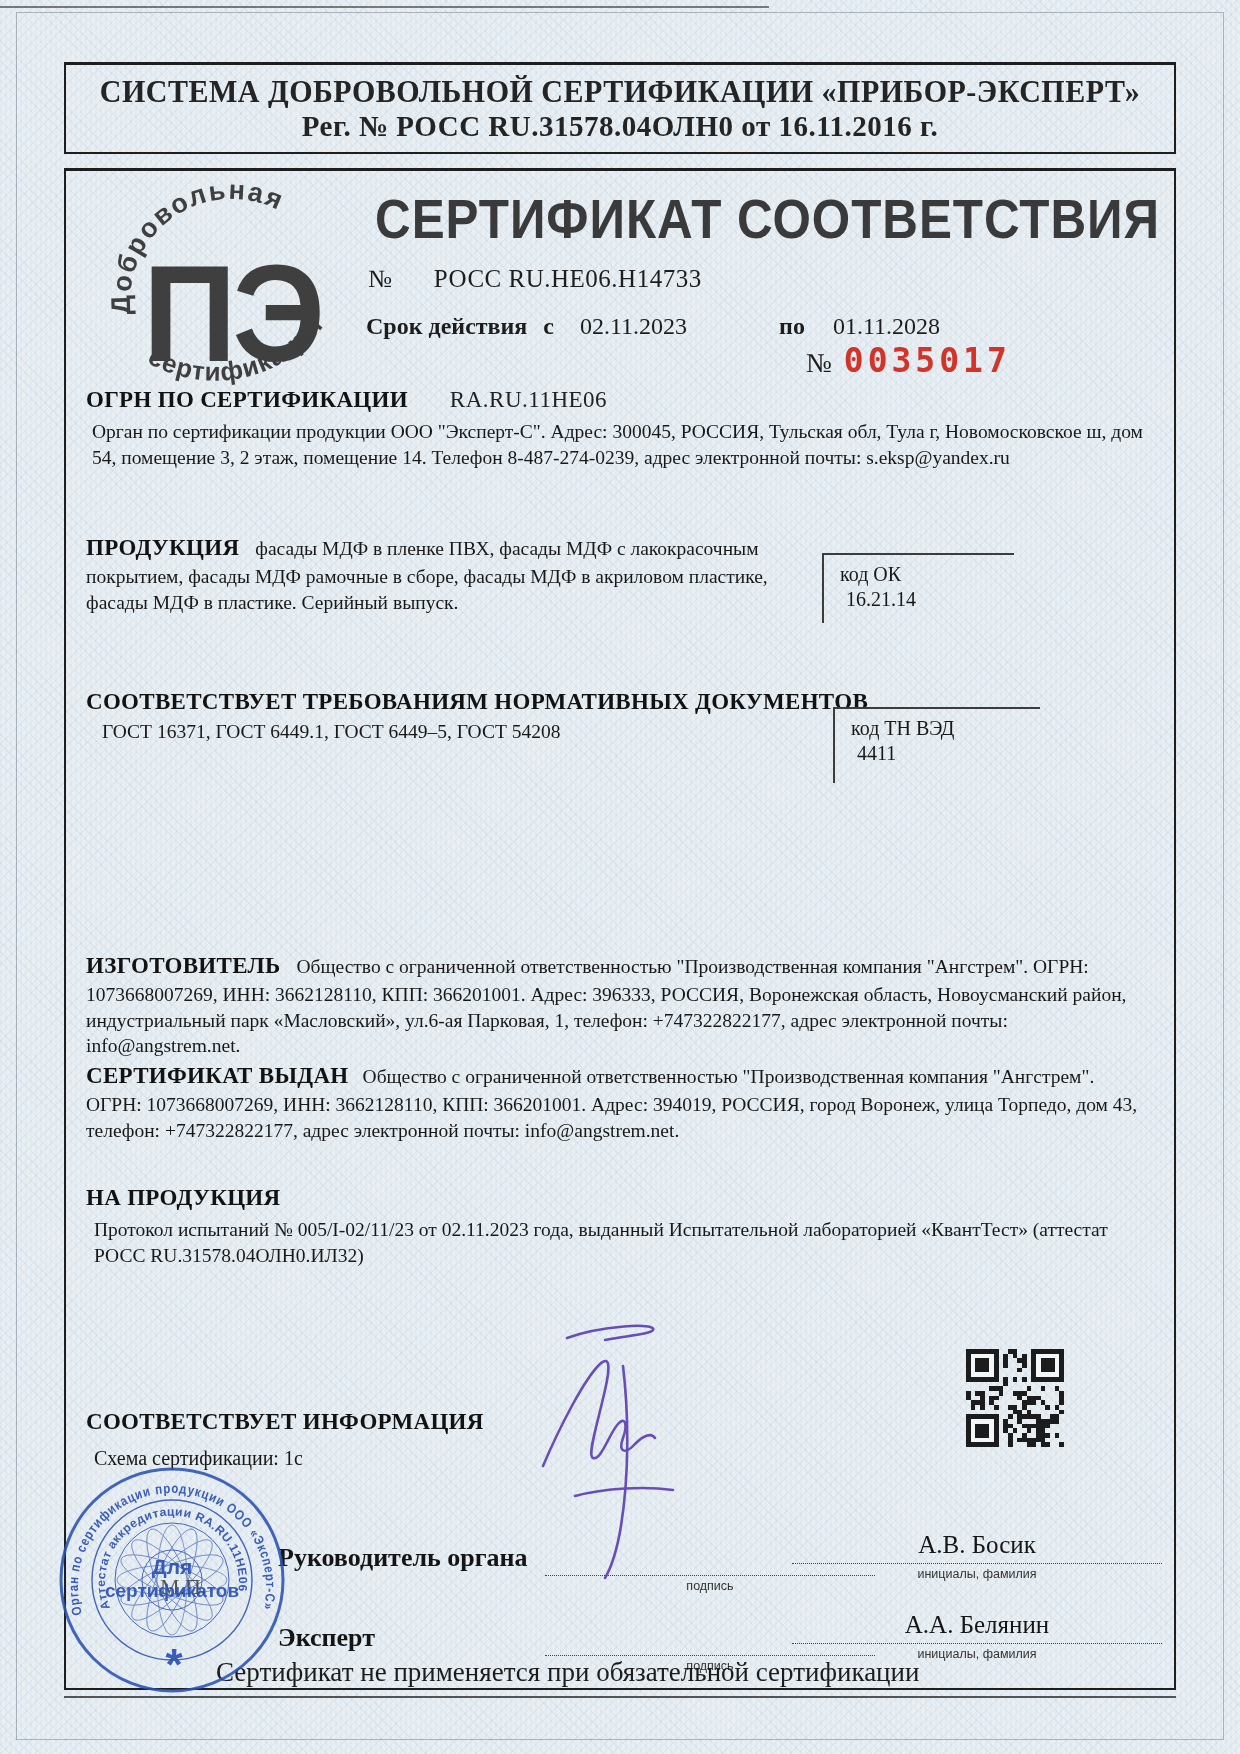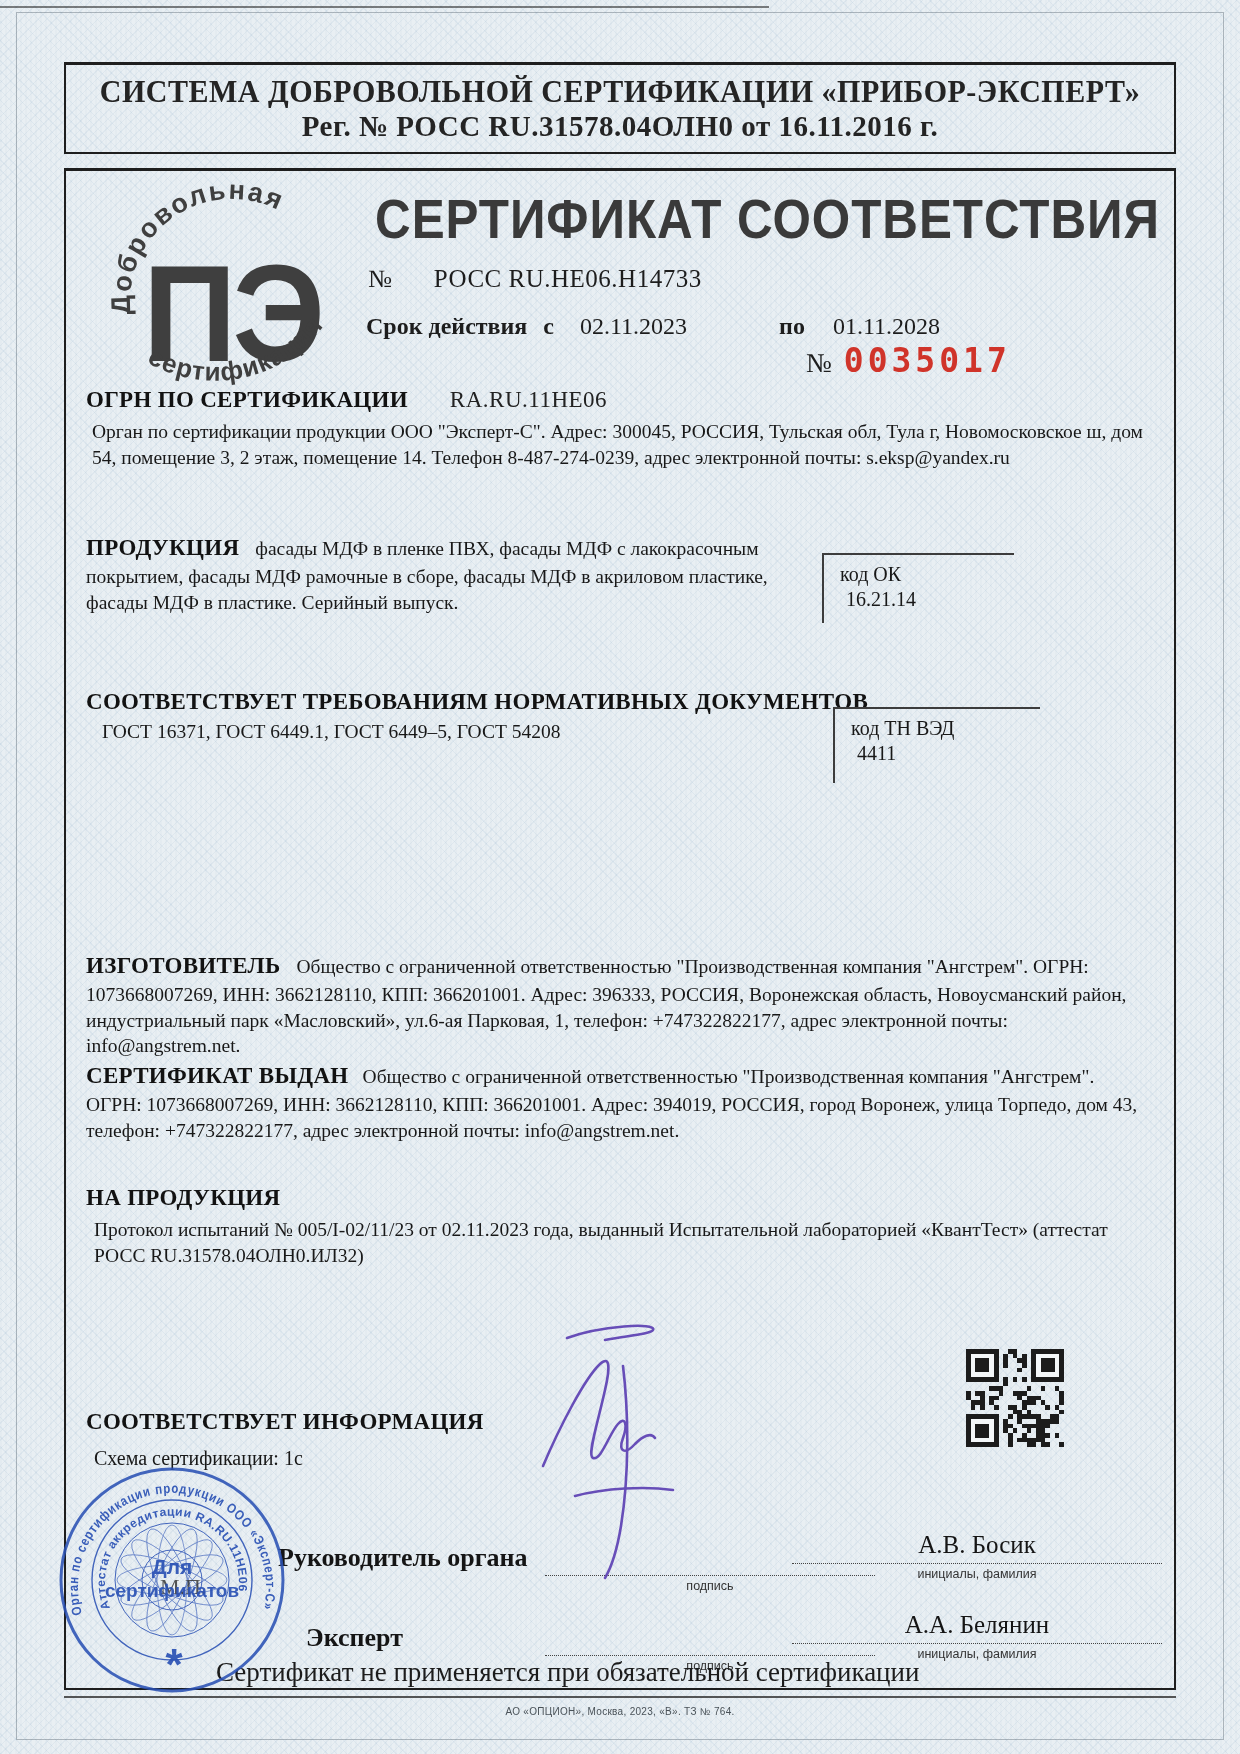--- a/index.html
+++ b/index.html
@@ -62,21 +62,21 @@
   .manufacturer-p .sec-h{margin-right:16px;}
   .issued-p{left:20px;top:890px;width:1066px;}
   .issued-p .sec-h{margin-right:14px;}
   .basis-h{left:20px;top:1014px;}
   .basis-t{left:28px;top:1046px;width:1030px;}
   .additional-h{left:20px;top:1238px;}
   .additional-t{left:28px;top:1276px;font-size:20px;color:#181818;}
   .qr{left:900px;top:1178px;width:98px;height:98px;}
   .sig-label{position:absolute;font-weight:bold;font-size:26px;color:#151515;}
   .lbl1{left:212px;top:1372px;}
-  .lbl2{left:212px;top:1452px;margin-left:28px;}
+  .lbl2{left:212px;top:1452px;}
   .sig-line{position:absolute;text-align:center;}
   .sig-line .line{border-bottom:1.5px dotted #444;height:0;}
   .sig-line .cap{font-family:"Liberation Sans",sans-serif;font-size:12.5px;color:#333;margin-top:3px;}
   .sig-line .val{font-size:25px;color:#151515;margin-bottom:4px;}
   .sl1{left:479px;top:1404px;width:330px;}
   .sl2{left:479px;top:1484px;width:330px;}
   .nm1{left:726px;top:1360px;width:370px;}
   .nm2{left:726px;top:1440px;width:370px;}
   .footnote{left:150px;top:1486px;width:960px;font-size:27px;color:#1c1c1c;white-space:nowrap;}
   .sig-svg{position:absolute;left:505px;top:1306px;width:220px;height:290px;z-index:4;pointer-events:none;}
@@ -351,14 +351,13 @@
       <text font-size="12" font-weight="bold" letter-spacing=".5">
         <textPath href="#ringInner" id="stampInner" textLength="245" lengthAdjust="spacingAndGlyphs">Аттестат аккредитации RA.RU.11НЕ06</textPath>
       </text>
       <text x="136" y="130" font-size="21" font-weight="bold" text-anchor="middle" id="stampC1">Для</text>
       <text x="136" y="153" font-size="19" font-weight="bold" text-anchor="middle" id="stampC2">сертификатов</text>
       <text x="138" y="236" font-size="44" font-weight="bold" text-anchor="middle" id="stampStar">*</text>
     </g>
   </svg>
 
   <div class="bottom-line2"></div>
-  <div class="imprint">АО «ОПЦИОН», Москва, 2023, «В». ТЗ № 764.</div>
 </div>
 
 </body></html>

